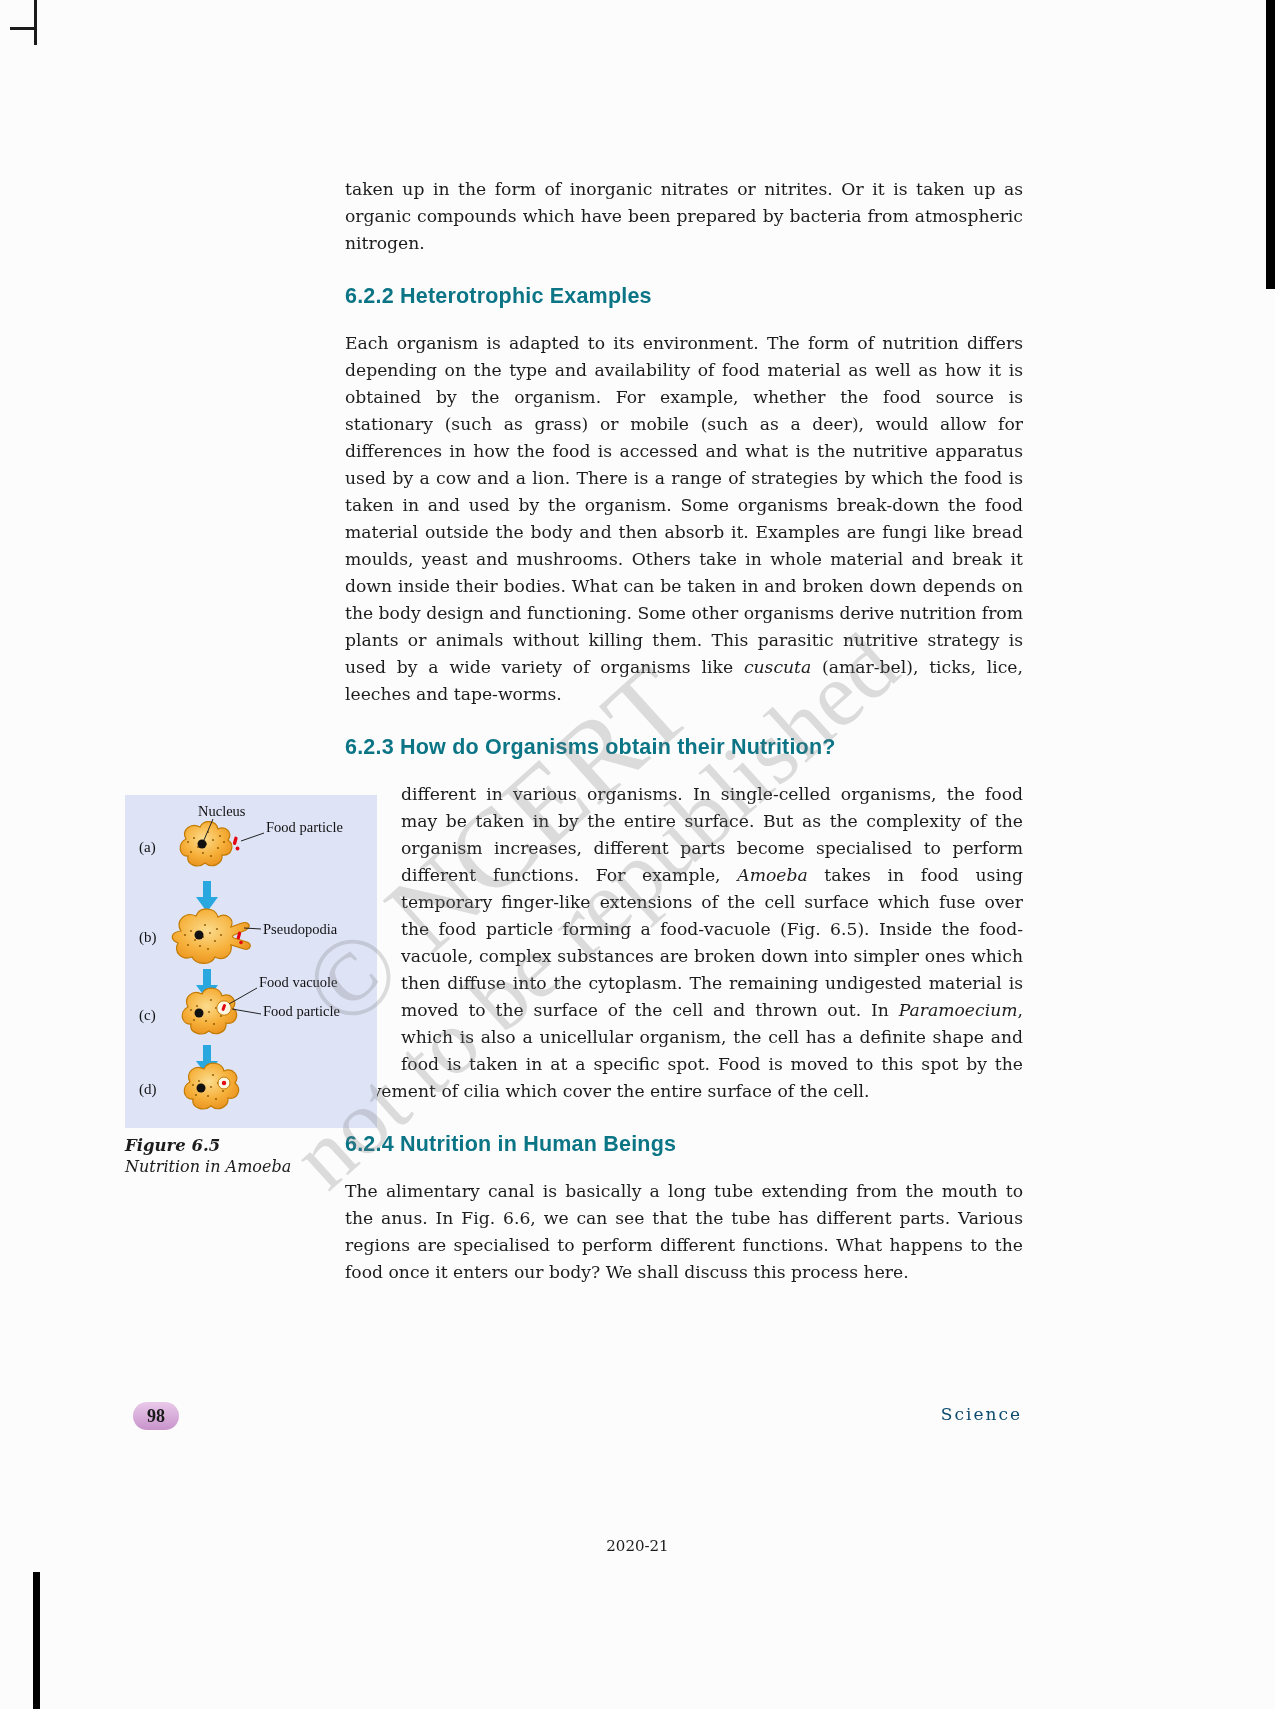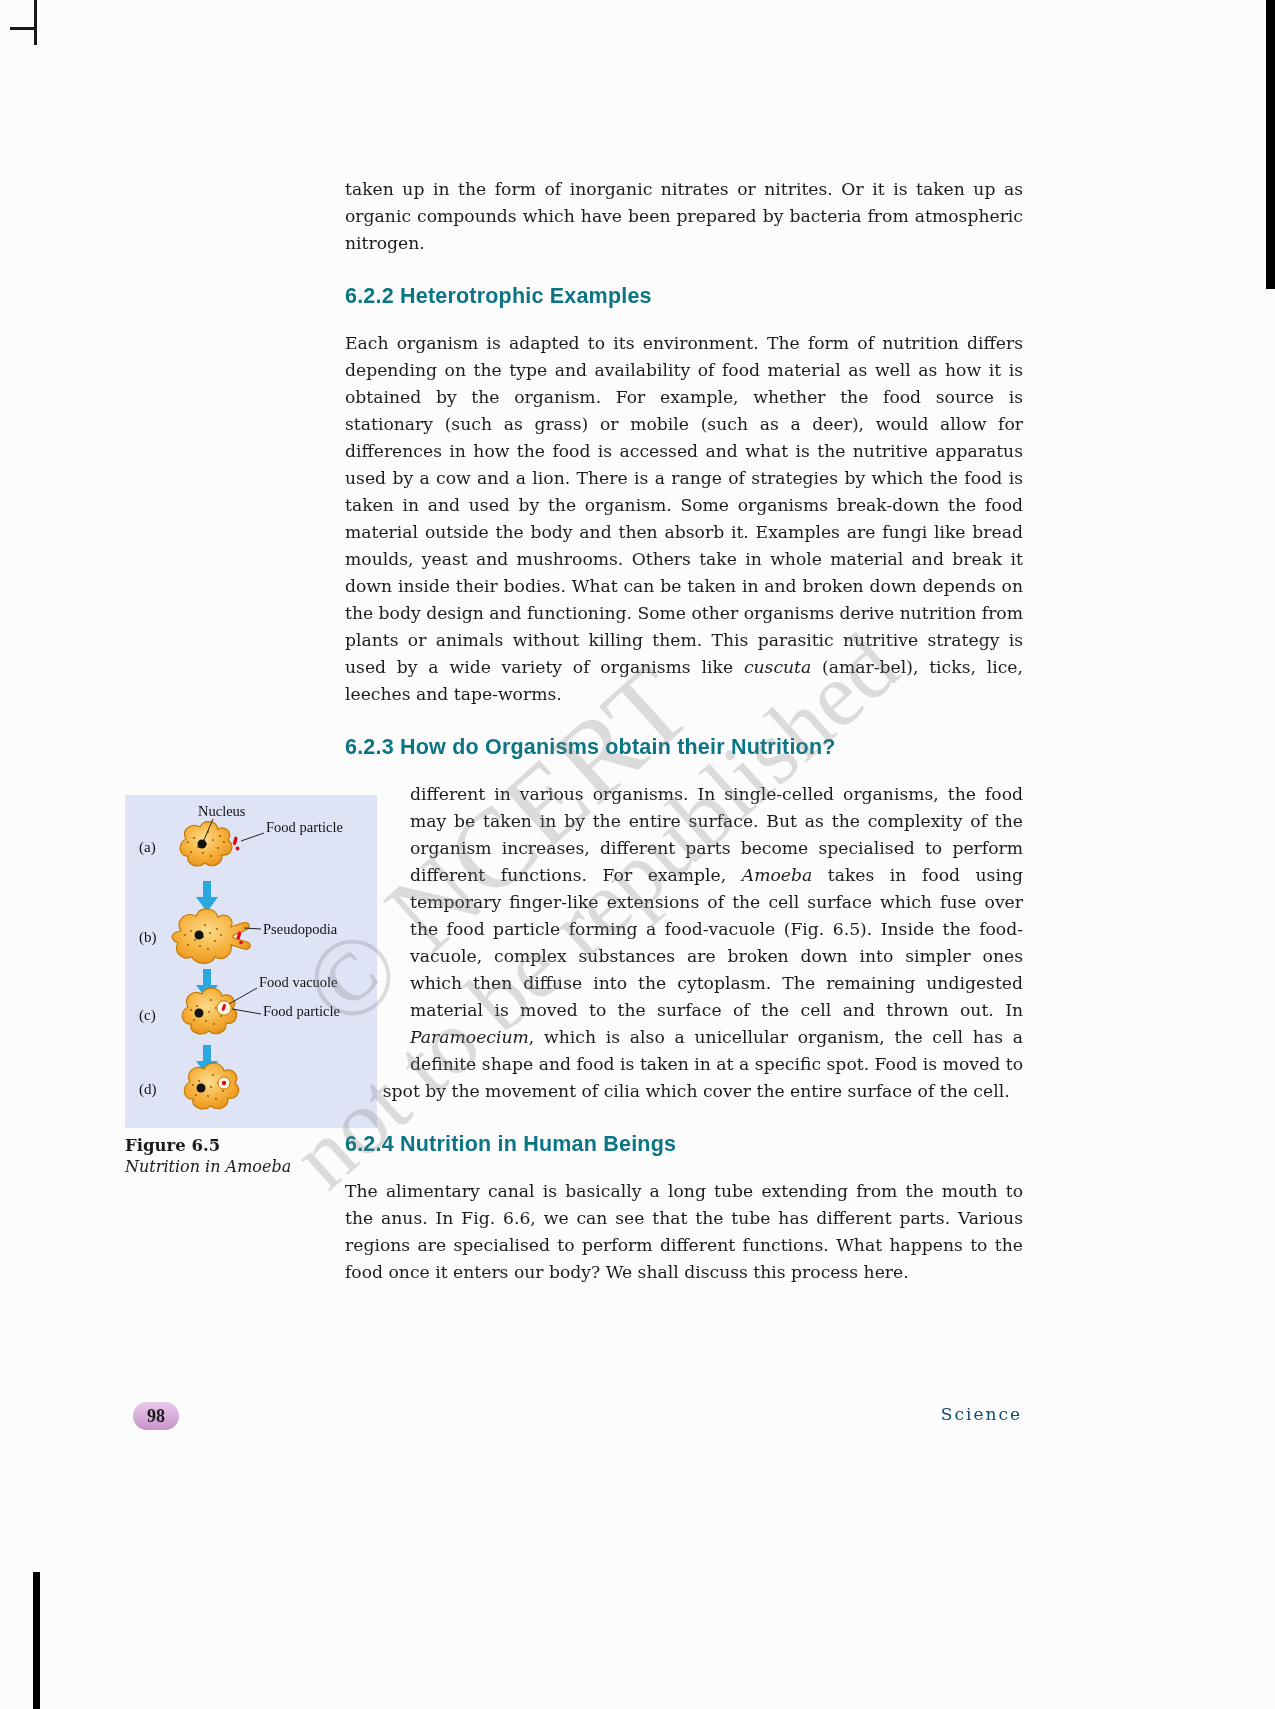--- a/index.html
+++ b/index.html
@@ -34,25 +34,25 @@
     font-family:"Liberation Sans", sans-serif; font-weight:700;
     font-size:21.5px; line-height:26px; color:#0b7586; letter-spacing:0.2px;
     text-align:left;
   }
   .it { font-style:italic; }
   .fl { display:block; text-align:justify; text-align-last:justify; }
 
   
   .figure-float {
     float:left; width:252px; height:275px;
-    margin-left:-220px; margin-right:33px; margin-top:14px;
+    margin-left:-220px; margin-right:24px; margin-top:14px;
     position:relative;
   }
   .fig-caption { position:absolute; left:0; top:340px; width:252px; text-align:left; }
-  .fig-caption-title { display:block; font-weight:700; font-size:16.5px; line-height:21px; }
+  .fig-caption-title { display:block; font-weight:700; font-style:italic; font-size:16.5px; line-height:21px; }
   .fig-caption-text  { display:block; font-style:italic; font-size:16px; line-height:21px; }
 
   
   .page-badge {
     position:absolute; left:133px; top:1402px; width:46px; height:28px;
     background:linear-gradient(#e9c9ea,#c893cb);
     border-radius:15px; z-index:2;
     display:flex; align-items:center; justify-content:center;
     font-family:"Liberation Serif", serif; font-weight:700; font-size:18px; color:#1a1a1a;
   }
@@ -184,14 +184,15 @@
     <div class="heading">6.2.4 Nutrition in Human Beings</div>
 
     <div class="para">The alimentary canal is basically a long tube extending from the mouth to the anus. In Fig. 6.6, we can see that the tube has different parts. Various regions are specialised to perform different functions. What happens to the food once it enters our body? We shall discuss this process here.</div>
 
   </div>
 
   <div class="page-badge">
     <span>98</span>
   </div>
   <div class="footer-right">Science</div>
+  <div class="footer-year">2020-21</div>
 
 </div>
 
 </body></html>

